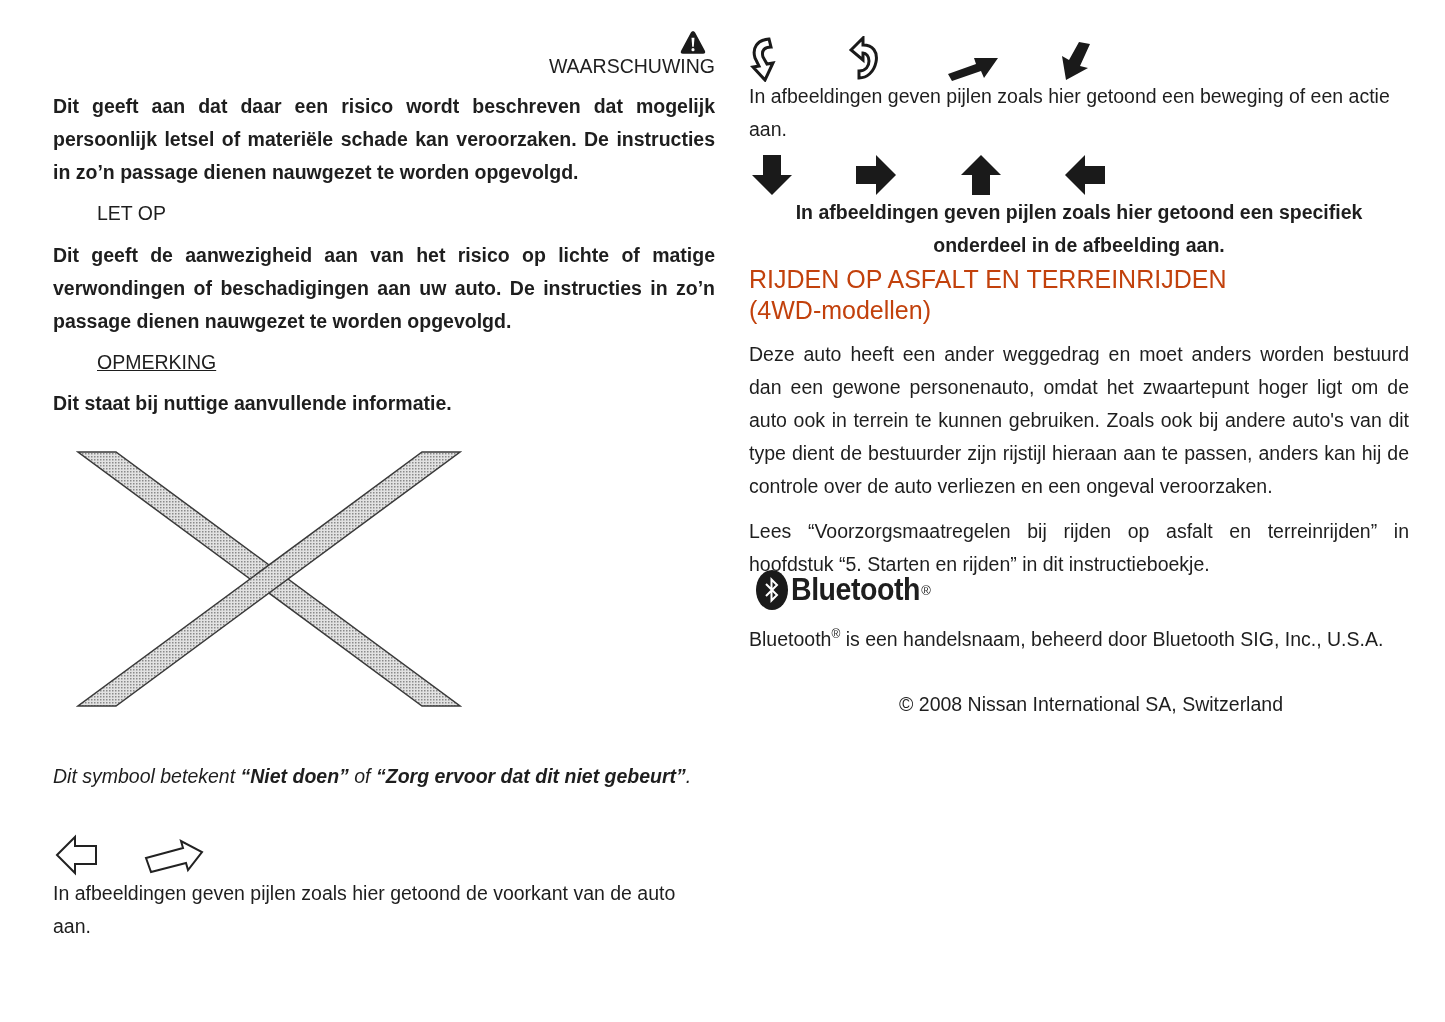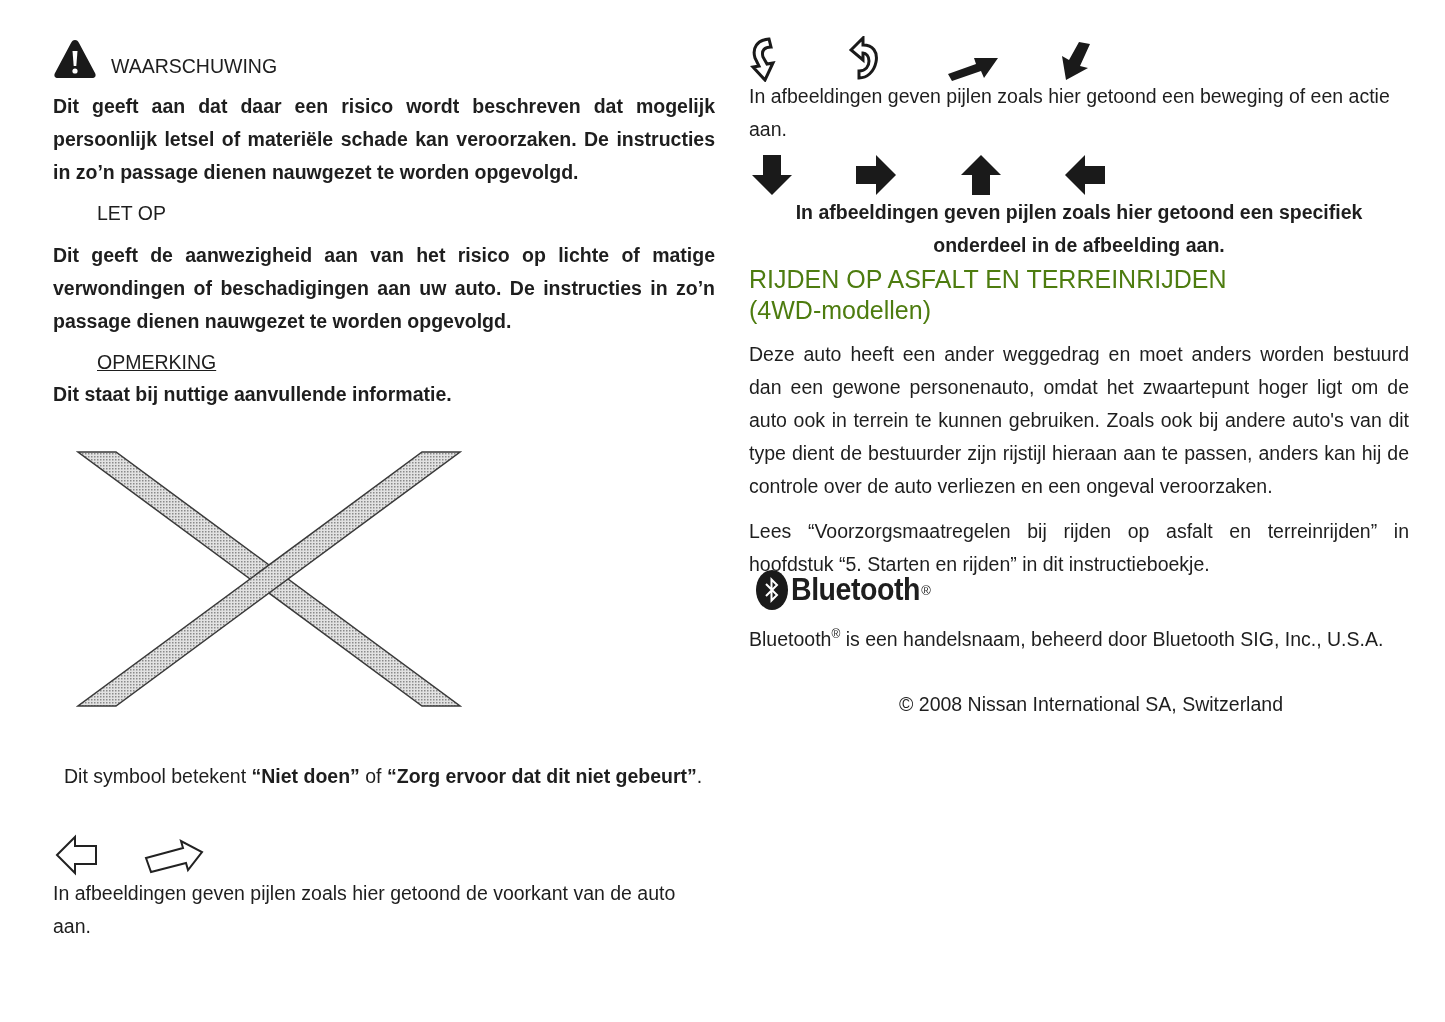--- a/index.html
+++ b/index.html
@@ -6,23 +6,23 @@
   body {
     width: 1445px; height: 1022px; background: #ffffff; position: relative; overflow: hidden;
     font-family: "Liberation Sans", sans-serif; color: #1e1e1e;
   }
   .col { position: absolute; }
   .left { left: 53px; top: 30px; width: 662px; }
   p { margin: 0; }
   .bold { font-weight: bold; }
   .body-text { font-size: 19.5px; line-height: 33px; text-align: justify; }
   .label { font-size: 19.5px; margin-left: 44px; }
-  .warn-row { display: flex; align-items: flex-end; height: 50px; margin-top: 0px; }
+  .warn-row { display: flex; align-items: flex-end; height: 50px; margin-top: 0px; flex-direction: column; }
   .warn-row .label { margin-left: 14px; margin-bottom: 2px; font-weight: normal; }
-  .h2 { font-size: 25px; line-height: 31px; color: #4d7c0f; }
+  .h2 { font-size: 25px; line-height: 31px; color: #c2410c; }
   .abs { position: absolute; }
   .nodo { position: absolute; left: 76px; top: 450px; width: 386px; height: 258px; }
   .bt-logo { display: flex; align-items: center; }
   .bt-badge {
     width: 32px; height: 40px; background: #1a1a1a; border-radius: 16px / 20px;
     display: flex; align-items: center; justify-content: center;
   }
   .bt-word { font-family: "Liberation Sans", sans-serif; font-weight: bold; font-size: 31px; margin-left: 3px; letter-spacing: -0.5px; transform: scaleX(0.92); transform-origin: left; }
   .bt-reg { font-size: 13px; vertical-align: super; }
   sup { font-size: 12px; }
@@ -39,35 +39,35 @@
       <circle cx="22" cy="33" r="2.6" fill="#fff"></circle>
     </svg>
     <span class="label">WAARSCHUWING</span>
   </div>
   <p class="body-text bold" style="margin-top:10px;">Dit geeft aan dat daar een risico wordt beschreven dat mogelijk persoonlijk letsel of materiële schade kan veroorzaken. De instructies in zo’n passage dienen nauwgezet te worden opgevolgd.</p>
 
   <p class="label" style="margin-top:13px;">LET OP</p>
   <p class="body-text bold" style="margin-top:14px;">Dit geeft de aanwezigheid aan van het risico op lichte of matige verwondingen of beschadigingen aan uw auto. De instructies in zo’n passage dienen nauwgezet te worden opgevolgd.</p>
 
   <p class="label" style="margin-top:13px;text-decoration:underline;">OPMERKING</p>
-  <p class="body-text bold" style="margin-top:4px;">Dit staat bij nuttige aanvullende informatie.</p>
+  <p class="body-text bold" style="margin-top:13px;">Dit staat bij nuttige aanvullende informatie.</p>
 </div>
 
 <svg class="nodo" viewBox="0 0 386 258">
   <defs>
     <pattern id="dots" width="3" height="3" patternUnits="userSpaceOnUse">
       <rect width="3" height="3" fill="#e2e2e2"></rect>
       <rect width="1.5" height="1.5" fill="#8a8a8a"></rect>
     </pattern>
   </defs>
   <polygon points="2,2 40,2 384,256 346,256" fill="url(#dots)" stroke="#3a3a3a" stroke-width="1.5"></polygon>
   <polygon points="346,2 384,2 40,256 2,256" fill="url(#dots)" stroke="#3a3a3a" stroke-width="1.5"></polygon>
 </svg>
 
-<div class="abs" style="left:64px; top:760px; width:662px;">
+<div class="abs" style="left:53px; top:760px; width:662px;font-style:italic;">
   <p class="body-text"><span>Dit symbool betekent </span><span class="bold">“Niet doen”</span><span> of </span><span class="bold">“Zorg ervoor dat dit niet gebeurt”</span><span>.</span></p>
 </div>
 
 <div class="abs icons-row" style="left:55px; top:834px;">
   <svg width="44" height="42" viewBox="0 0 44 42">
     <path d="M2 21 L20 3 L20 12 L41 12 L41 30 L20 30 L20 39 Z" fill="#fff" stroke="#222" stroke-width="2"></path>
   </svg>
   <svg width="62" height="38" viewBox="0 0 62 38" style="margin-left:40px;">
     <path d="M3 20 L40 10 L38 3 L59 14 L45 32 L43 25 L8 34 Z" fill="#fff" stroke="#222" stroke-width="2"></path>
   </svg>

